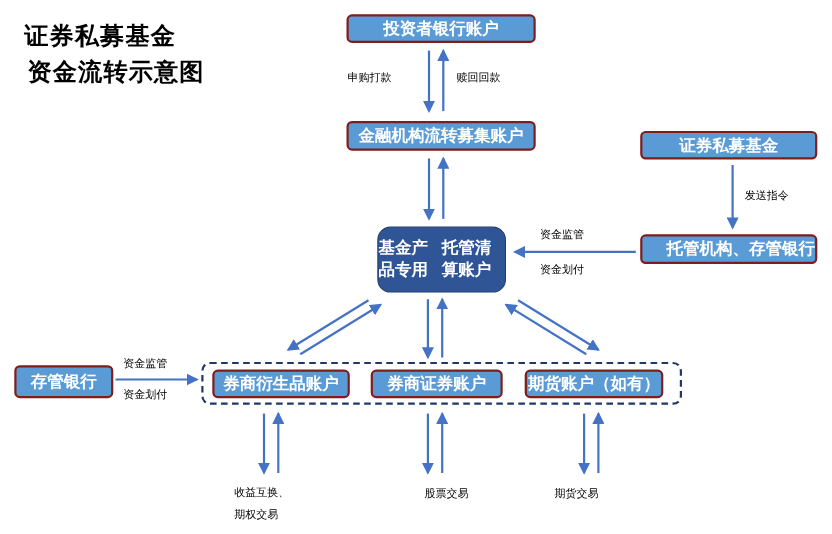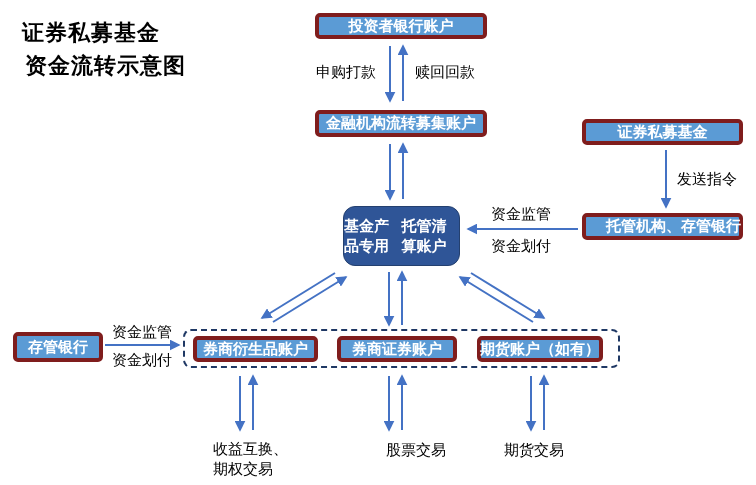--- a/index.html
+++ b/index.html
@@ -7,36 +7,36 @@
     position:relative;width:756px;height:485px;background:#ffffff;
     font-family:"Liberation Sans","DejaVu Sans",sans-serif;
     color:#000;overflow:hidden;
   }
   .title-line{
     position:absolute;font-size:22px;font-weight:bold;color:#000;
     letter-spacing:1px;white-space:nowrap;
   }
   .node{
     position:absolute;display:flex;align-items:center;justify-content:center;
-    background:#5B9BD5;border:4px solid #7f1d1d;border-radius:5px;
+    background:#5B9BD5;border:2px solid #7f1d1d;border-radius:5px;
     color:#ffffff;font-size:15px;font-weight:bold;white-space:nowrap;
     box-sizing:border-box;
   }
   .node-dark{
     position:absolute;display:flex;align-items:center;justify-content:center;
     background:#2F5597;border:1px solid #24406f;border-radius:12px;
     color:#ffffff;font-size:15px;font-weight:bold;line-height:20px;
     box-sizing:border-box;
   }
   .dashed-group{
     position:absolute;border:2px dashed #1F3864;border-radius:8px;
     box-sizing:border-box;background:transparent;
   }
   .edge-label{
-    position:absolute;font-size:15px;color:#000;white-space:nowrap;line-height:18px;
+    position:absolute;font-size:10px;color:#000;white-space:nowrap;line-height:18px;
   }
   .arrow-layer{position:absolute;left:0;top:0;width:756px;height:485px;}
 </style>
 </head>
 <body>
 
 <div class="canvas">
 
   <svg class="arrow-layer" width="756" height="485" viewBox="0 0 756 485">
     <defs>

